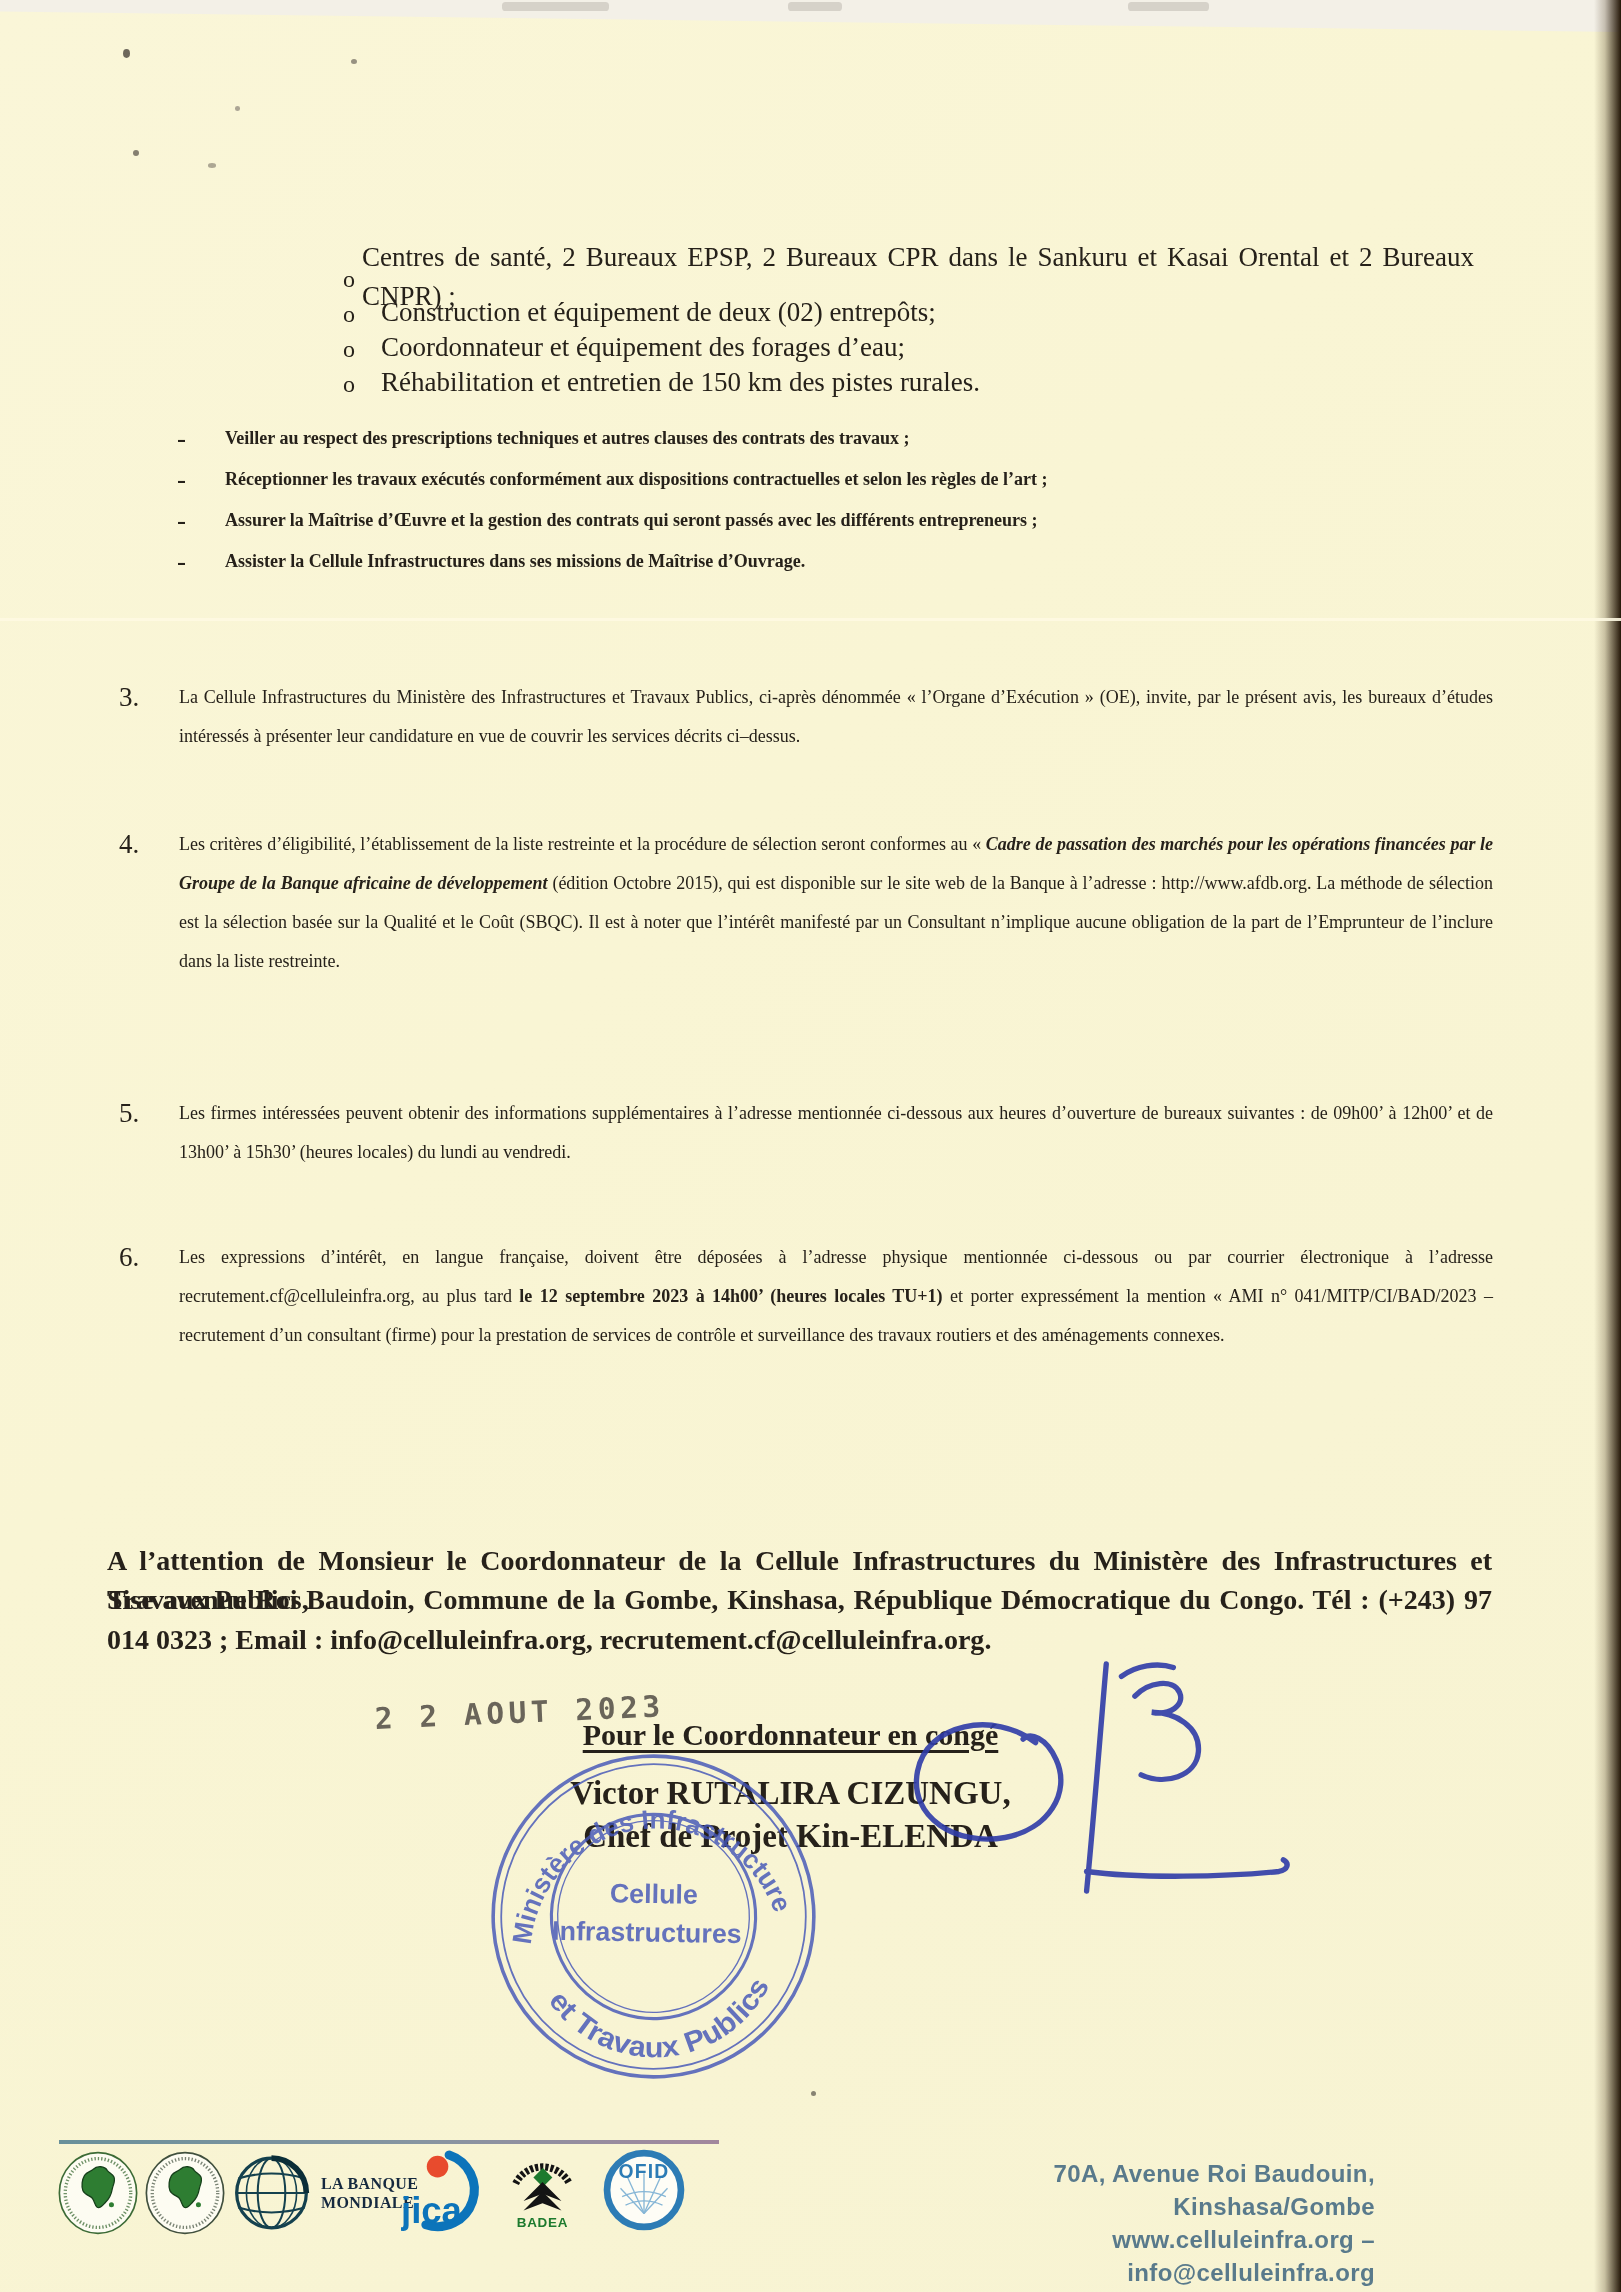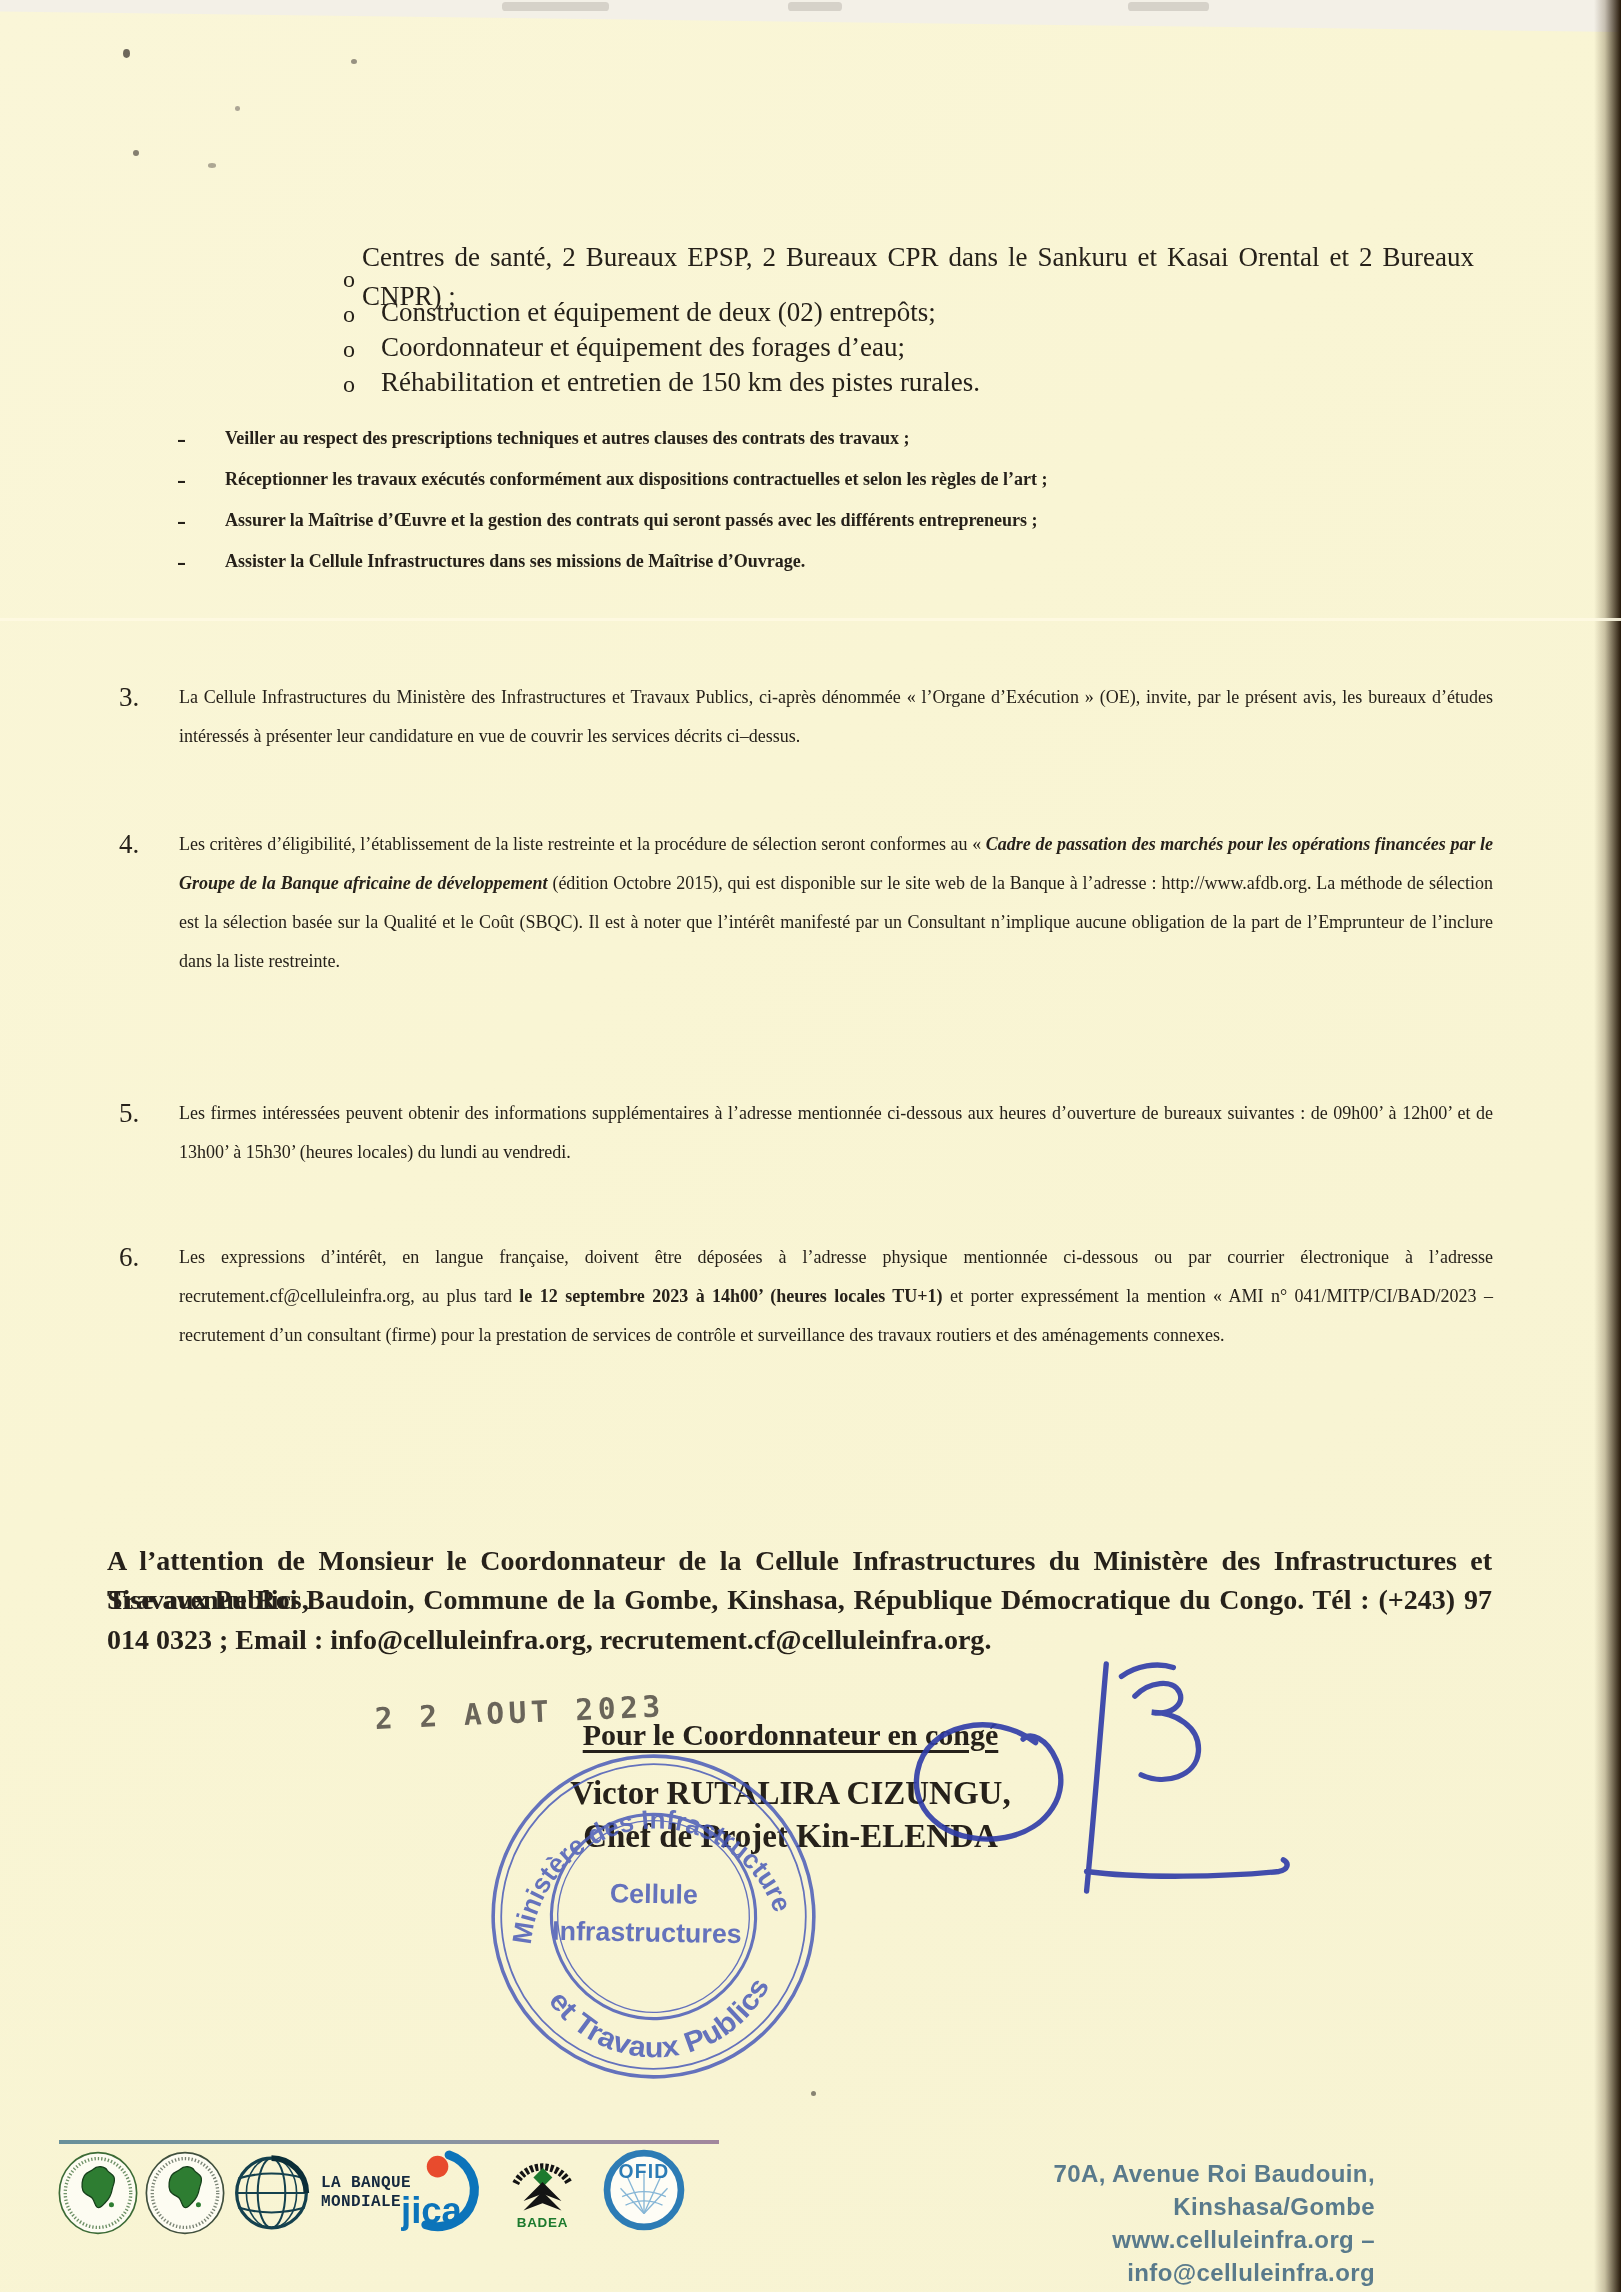--- a/index.html
+++ b/index.html
@@ -49,21 +49,21 @@
   .sig-svg{position:absolute;left:833px;top:1655px;width:466px;height:246px;opacity:.9;}
   
   .footer-line{position:absolute;left:59px;top:2140px;width:660px;height:3.6px;
     background:linear-gradient(90deg,#69909a,#8795a1 55%,#a2879d);}
   .logo{position:absolute;top:2148px;}
   .footer-addr{
     position:absolute;left:896px;top:2157px;width:479px;text-align:right;
     font-family:"Liberation Sans", sans-serif;font-size:24px;line-height:33px;
     color:#4c7086;font-weight:bold;opacity:.92;letter-spacing:0.4px;
   }
-  .wb-text{font-family:Liberation Mono, monospace;font-weight:bold;color:#15293f;
+  .wb-text{font-family:Liberation Serif, serif;font-weight:bold;color:#15293f;
     font-size:16px;line-height:19px;letter-spacing:0.4px;}
 </style>
 </head>
 <body>
 
 <div class="page">
 
   <div class="scan-top"></div>
   <div class="scan-top-smudge" style="left:502px;width:107px;"></div>
   <div class="scan-top-smudge" style="left:788px;width:54px;"></div>

